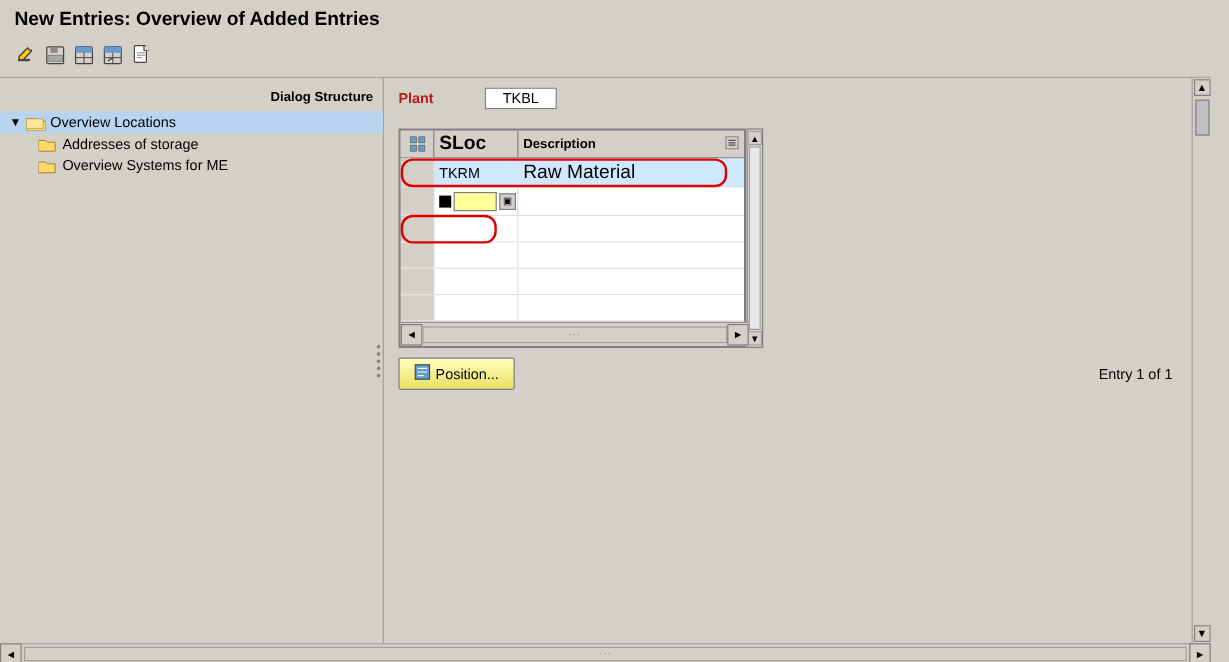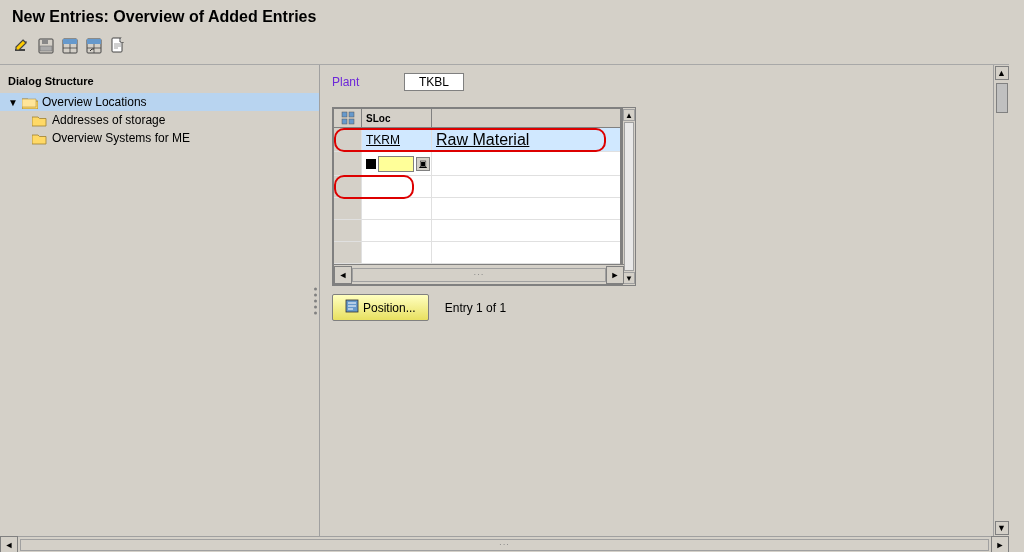--- a/index.html
+++ b/index.html
@@ -124,22 +124,23 @@
 
     
     .plant-row {
       display: flex;
       align-items: center;
       gap: 12px;
       margin-bottom: 16px;
     }
     .plant-label {
       font-size: 12px;
-      color: #6d28d9;
+      color: #b91c1c;
       min-width: 60px;
+      font-weight: bold;
     }
     .plant-value {
       border: 1px solid #808080;
       background: #fff;
       padding: 1px 6px;
       font-size: 12px;
       min-width: 60px;
       text-align: center;
     }
 
@@ -165,23 +166,23 @@
       align-items: center;
       justify-content: center;
       padding: 2px;
       background: #d4d0c8;
     }
     .col-sloc-header {
       width: 70px;
       border-right: 1px solid #808080;
       padding: 2px 4px;
       font-weight: bold;
-      font-size: 10px;
-      display: flex;
-      align-items: center;
+      font-size: 16px;
+      display: flex;
+      align-items: flex-start;
     }
     .col-desc-header {
       flex: 1;
       padding: 2px 4px;
       font-weight: bold;
       font-size: 11px;
       display: flex;
       align-items: center;
       justify-content: space-between;
     }
@@ -280,21 +281,21 @@
     .scroll-dots {
       font-size: 8px;
       color: #808080;
       letter-spacing: 1px;
     }
 
     
     .bottom-area {
       display: flex;
       align-items: center;
-      justify-content: flex-start;
+      justify-content: space-between;
       gap: 16px;
       margin-top: 8px;
       padding-right: 4px;
     }
     .position-btn {
       display: flex;
       align-items: center;
       gap: 4px;
       background: linear-gradient(to bottom, #ffffc0, #e8e060);
       border: 1px solid #808080;
@@ -406,20 +407,21 @@
       width: 80px;
       height: 24px;
       border: 2px solid #dd0000;
       border-radius: 10px;
       pointer-events: none;
       z-index: 10;
     }
 
     .sidebar-resize {
       position: relative;
+      text-align: right;
     }
   </style>
 </head>
 <body>
 
 <div class="main-window">
 
   <div class="title-bar">
     <h1>New Entries: Overview of Added Entries</h1>
     <div class="toolbar">
@@ -533,23 +535,35 @@
                   <svg width="14" height="14" viewBox="0 0 14 14" xmlns="http://www.w3.org/2000/svg">
                     <rect x="1" y="1" width="5" height="5" fill="#6699cc" stroke="#555" stroke-width="0.5"></rect>
                     <rect x="8" y="1" width="5" height="5" fill="#6699cc" stroke="#555" stroke-width="0.5"></rect>
                     <rect x="1" y="8" width="5" height="5" fill="#6699cc" stroke="#555" stroke-width="0.5"></rect>
                     <rect x="8" y="8" width="5" height="5" fill="#6699cc" stroke="#555" stroke-width="0.5"></rect>
                   </svg>
                 </div>
                 <div class="col-sloc-header">
                   <span>SLoc</span>
                 </div>
+                <div class="col-desc-header">
+                  <span>Description</span>
+
+                  <span style="cursor:pointer;">
+                    <svg width="12" height="12" viewBox="0 0 12 12" xmlns="http://www.w3.org/2000/svg">
+                      <rect x="1" y="1" width="10" height="10" fill="#d4d0c8" stroke="#808080" stroke-width="0.8"></rect>
+                      <line x1="3" y1="4" x2="9" y2="4" stroke="#555" stroke-width="1"></line>
+                      <line x1="3" y1="6" x2="9" y2="6" stroke="#555" stroke-width="1"></line>
+                      <line x1="3" y1="8" x2="9" y2="8" stroke="#555" stroke-width="1"></line>
+                    </svg>
+                  </span>
+                </div>
               </div>
 
-              <div class="table-data-area" style="position:relative;text-decoration:underline;">
+              <div class="table-data-area" style="position:relative;">
 
                 <div class="red-oval"></div>
 
                 <div class="table-row" style="min-height:24px; background:#d0e8ff;">
                   <div class="cell-icon"></div>
                   <div class="cell-sloc">TKRM</div>
                   <div class="cell-desc">Raw Material</div>
                 </div>
 
                 <div class="table-row" style="min-height:24px; position:relative;">

